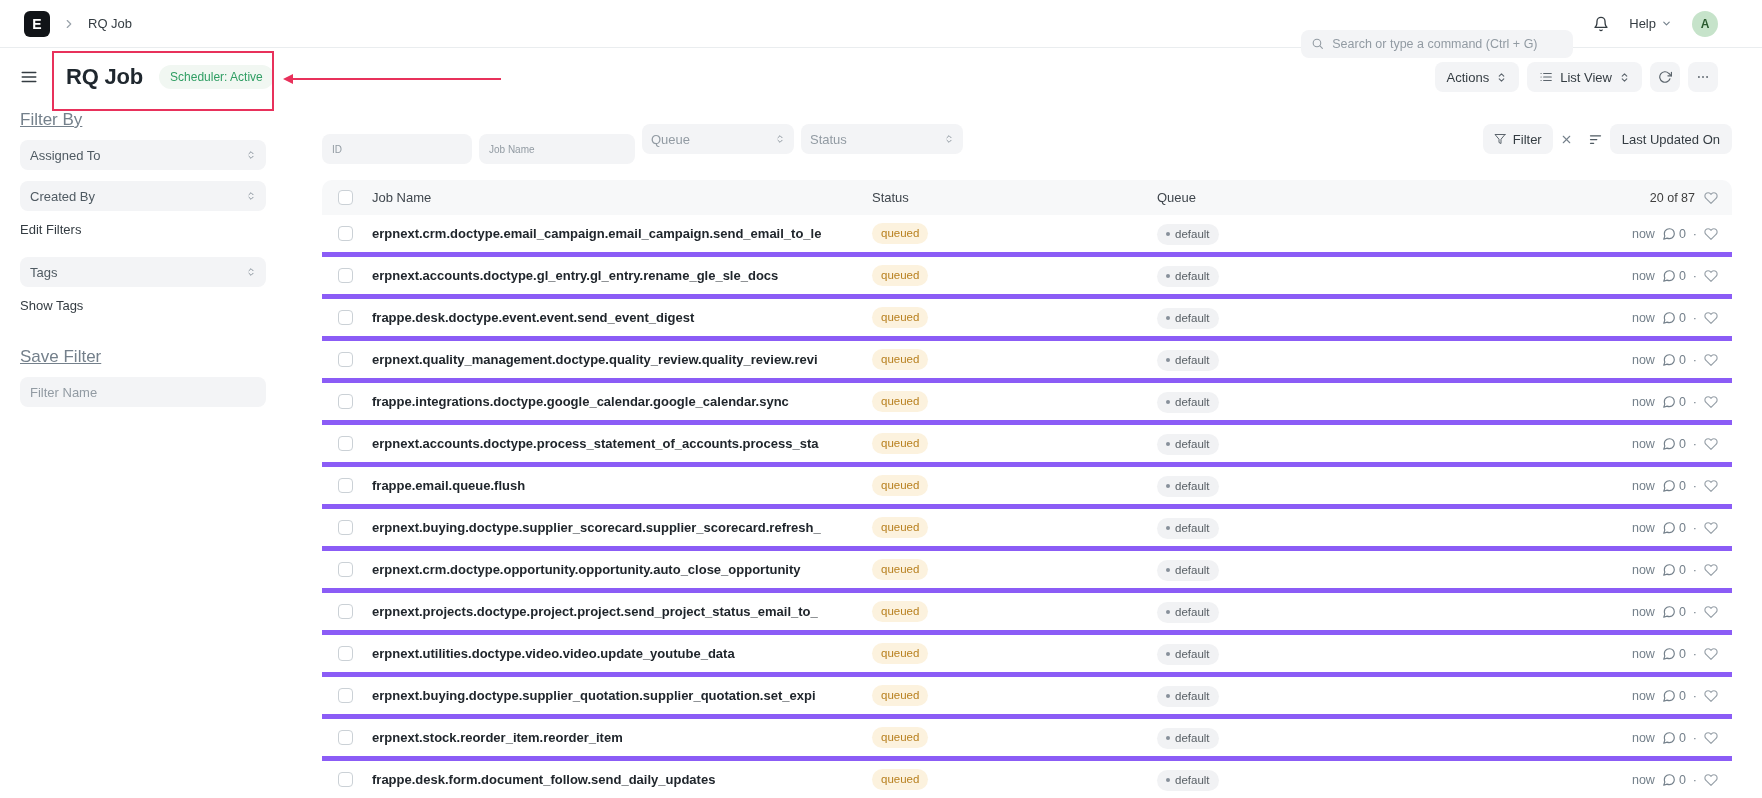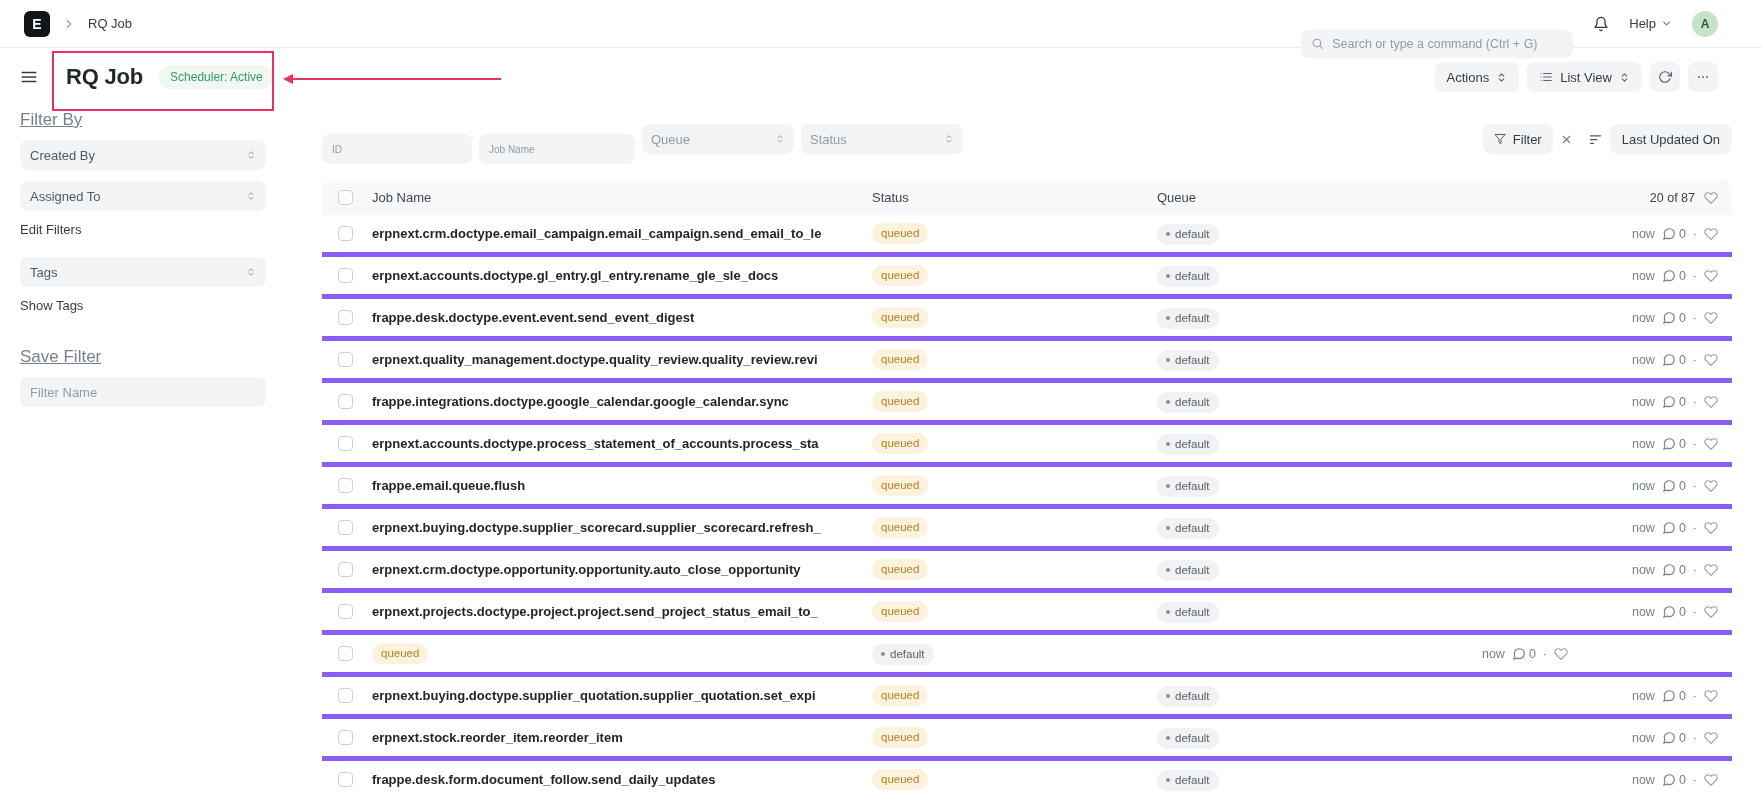--- a/index.html
+++ b/index.html
@@ -173,30 +173,30 @@
       </span>
     </button>
   </div>
 </div>
 
 <div class="layout">
 
   <div class="sidebar">
     <div class="side-label">Filter By</div>
     <div class="side-select">
-      <span>Created By</span>
+      <span>Assigned To</span>
       <span class="icon" style="color:#8b959e">
         <svg width="10" height="10" viewBox="0 0 24 24" fill="none" stroke="currentColor" stroke-width="2.4" stroke-linecap="round" stroke-linejoin="round">
             <polyline points="7 9 12 4 17 9"></polyline>
             <polyline points="7 15 12 20 17 15"></polyline>
           </svg>
       </span>
     </div>
     <div class="side-select">
-      <span>Assigned To</span>
+      <span>Created By</span>
       <span class="icon" style="color:#8b959e">
         <svg width="10" height="10" viewBox="0 0 24 24" fill="none" stroke="currentColor" stroke-width="2.4" stroke-linecap="round" stroke-linejoin="round">
             <polyline points="7 9 12 4 17 9"></polyline>
             <polyline points="7 15 12 20 17 15"></polyline>
           </svg>
       </span>
     </div>
     <div class="side-link">Edit Filters</div>
     <div class="side-select">
       <span>Tags</span>
@@ -609,20 +609,23 @@
                 <path d="M20.84 4.61a5.5 5.5 0 0 0-7.78 0L12 5.67l-1.06-1.06a5.5 5.5 0 0 0-7.78 7.78l1.06 1.06L12 21.23l7.78-7.78 1.06-1.06a5.5 5.5 0 0 0 0-7.78z"></path>
               </svg>
       </span>
     </div>
   </div>
 
   <div class="list-row">
     <div>
             <div class="checkbox"></div>
           </div>
+    <div>
+            <span class="job-name">erpnext.utilities.doctype.video.video.update_youtube_data</span>
+          </div>
     <div><span class="badge badge-queued">queued</span></div>
     <div>
       <span class="badge badge-queue">
         <span class="dot"></span>
               <span class="queue-text">default</span>
       </span>
     </div>
     <div class="cell-meta">
       <span class="updated">now</span>
       <span class="comment">

